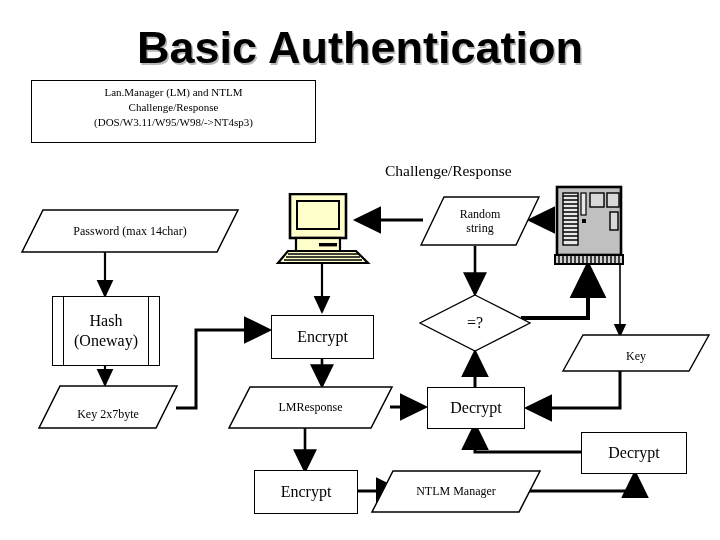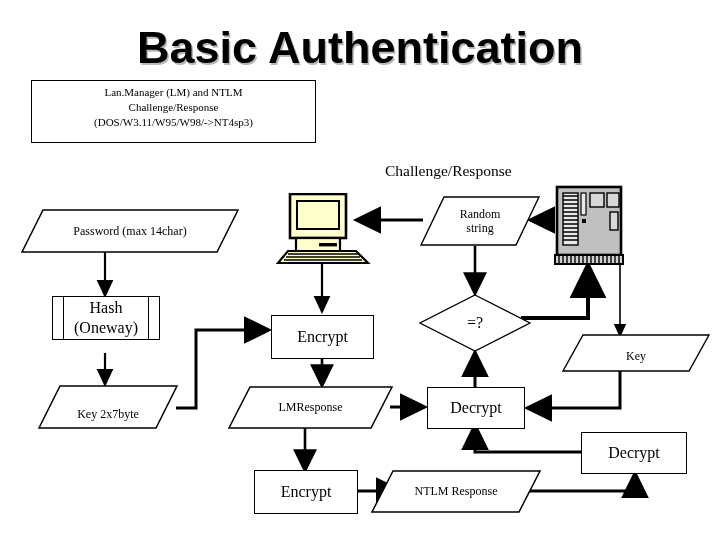--- a/index.html
+++ b/index.html
@@ -151,21 +151,21 @@
     </svg>
   </div>
 
   <div class="para" style="left:21px;top:209px;width:218px;height:44px;">
     <svg width="218" height="44" viewBox="0 0 218 44">
       <path d="M22,1 L217,1 L196,43 L1,43 z" fill="#fff" stroke="#000" stroke-width="1.5"></path>
     </svg>
     <div class="ptxt">Password (max 14char)</div>
   </div>
 
-  <div class="rect pdp" style="left:52px;top:296px;width:108px;height:44px;">
+  <div class="rect pdp" style="left:52px;top:296px;width:108px;height:70px;">
     <div>
       <div>Hash</div>
       <div>(Oneway)</div>
     </div>
   </div>
 
   <div class="para" style="left:38px;top:385px;width:140px;height:58px;">
     <svg width="140" height="44" viewBox="0 0 140 44">
       <path d="M22,1 L139,1 L118,43 L1,43 z" fill="#fff" stroke="#000" stroke-width="1.5"></path>
     </svg>
@@ -184,21 +184,21 @@
   </div>
 
   <div class="rect" style="left:254px;top:470px;width:104px;height:44px;">
     <span>Encrypt</span>
   </div>
 
   <div class="para" style="left:371px;top:470px;width:170px;height:43px;">
     <svg width="170" height="43" viewBox="0 0 170 43">
       <path d="M22,1 L169,1 L148,42 L1,42 z" fill="#fff" stroke="#000" stroke-width="1.5"></path>
     </svg>
-    <div class="ptxt">NTLM Response</div>
+    <div class="ptxt">NTLM Manager</div>
   </div>
 
   <div class="para" style="left:420px;top:196px;width:120px;height:50px;">
     <svg width="120" height="50" viewBox="0 0 120 50">
       <path d="M24,1 L119,1 L96,49 L1,49 z" fill="#fff" stroke="#000" stroke-width="1.4"></path>
     </svg>
     <div class="ptxt">
       <div>
         <div>Random</div>
         <div>string</div>

